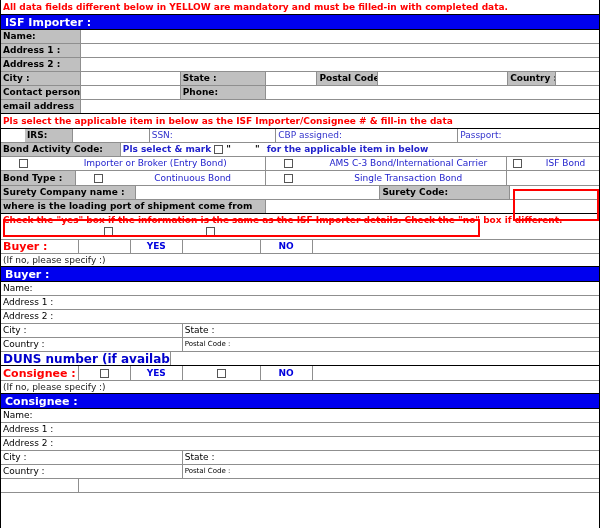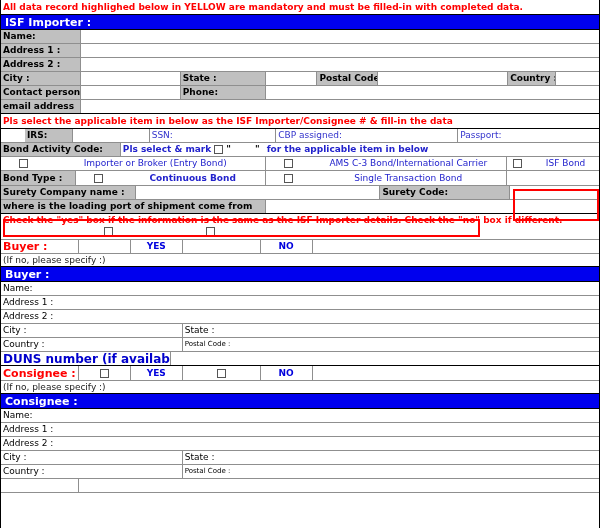--- a/index.html
+++ b/index.html
@@ -167,21 +167,21 @@
     position: absolute;
     top: 13px;
   }
 </style>
 </head>
 <body>
 
 <div class="page">
 
 
-  <div class="banner-red">All data record highlighed below in YELLOW are mandatory and must be filled-in with completed data.</div>
+  <div class="banner-red">All data fields different below in YELLOW are mandatory and must be filled-in with completed data.</div>
 
   <div class="banner-blue">ISF Importer :</div>
 
   <div class="row" style="height:14px;">
     <div class="cell lbl-gray" style="width:80px;">Name:</div>
     <div class="cell inputcell noborder" style="width:519px;"></div>
   </div>
 
   <div class="row" style="height:14px;">
     <div class="cell lbl-gray" style="width:80px;">Address 1 :</div>
@@ -261,21 +261,21 @@
       <span class="bond-link">ISF Bond</span>
     </div>
   </div>
 
 
   <div class="row" style="height:15px;">
     <div class="cell lbl-gray" style="width:75px;">Bond Type :</div>
     <div class="cell center" style="width:45px;border-right:none;">
       <span class="cb"></span>
     </div>
-    <div class="cell center inputcell" style="width:145px;font-weight:bold;">
+    <div class="cell center inputcell" style="width:145px;">
       <span class="bond-link">Continuous Bond</span>
     </div>
     <div class="cell center" style="width:45px;border-right:none;">
       <span class="cb"></span>
     </div>
     <div class="cell center inputcell" style="width:197px;">
       <span class="bond-link">Single Transaction Bond</span>
     </div>
     <div class="cell" style="width:92px;border-right:none;"></div>
   </div>

